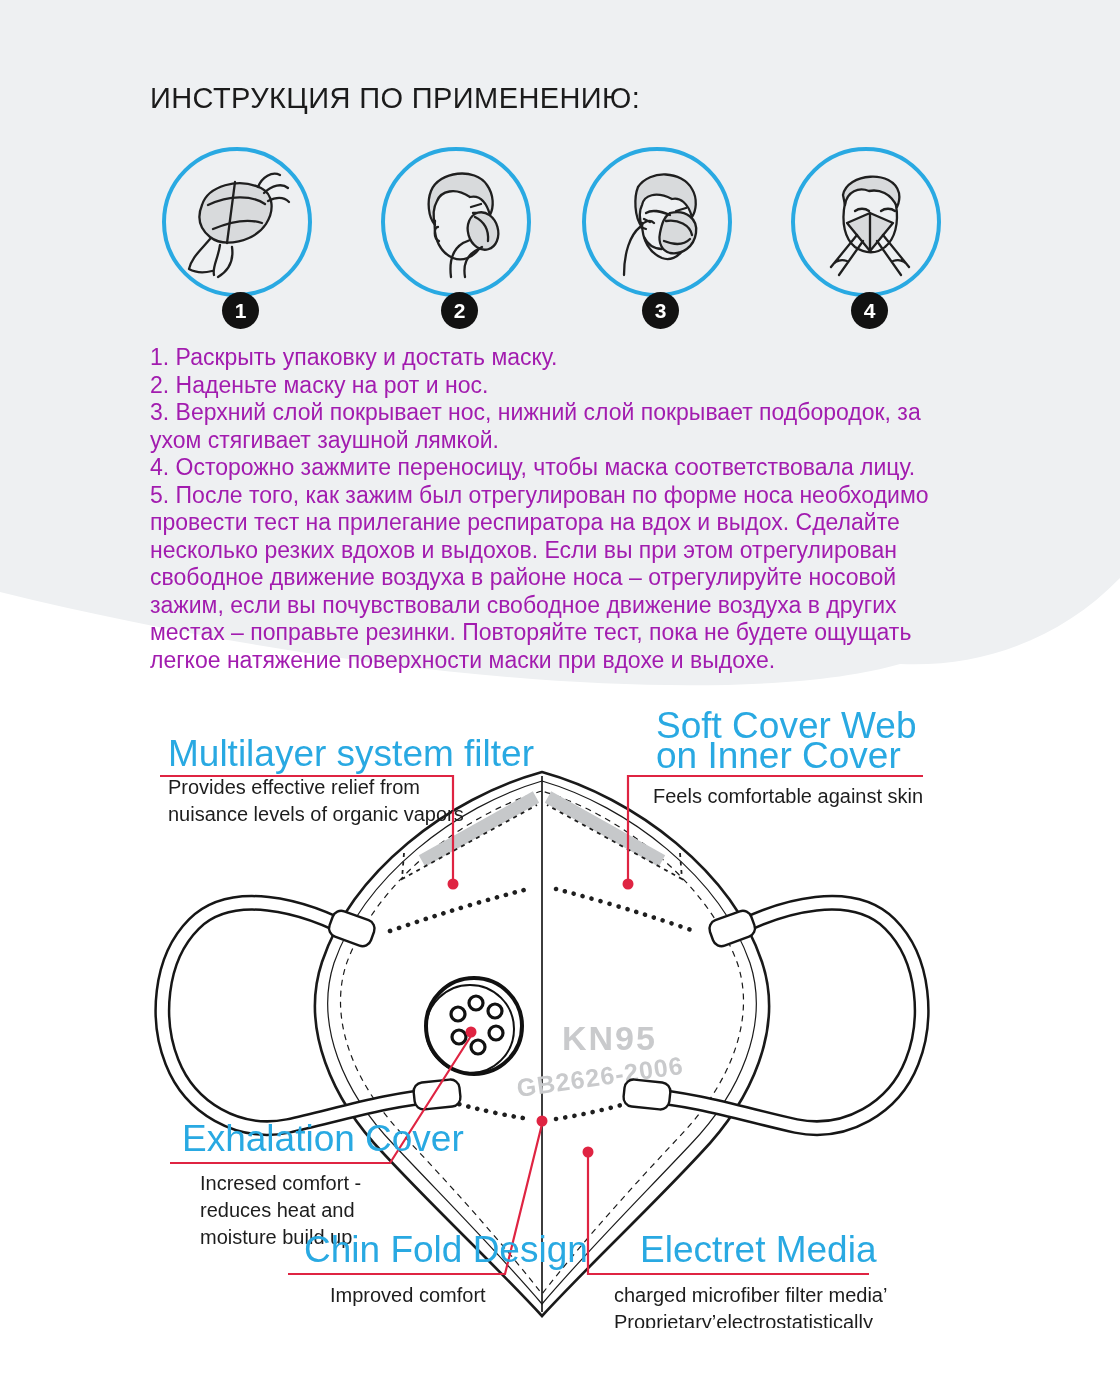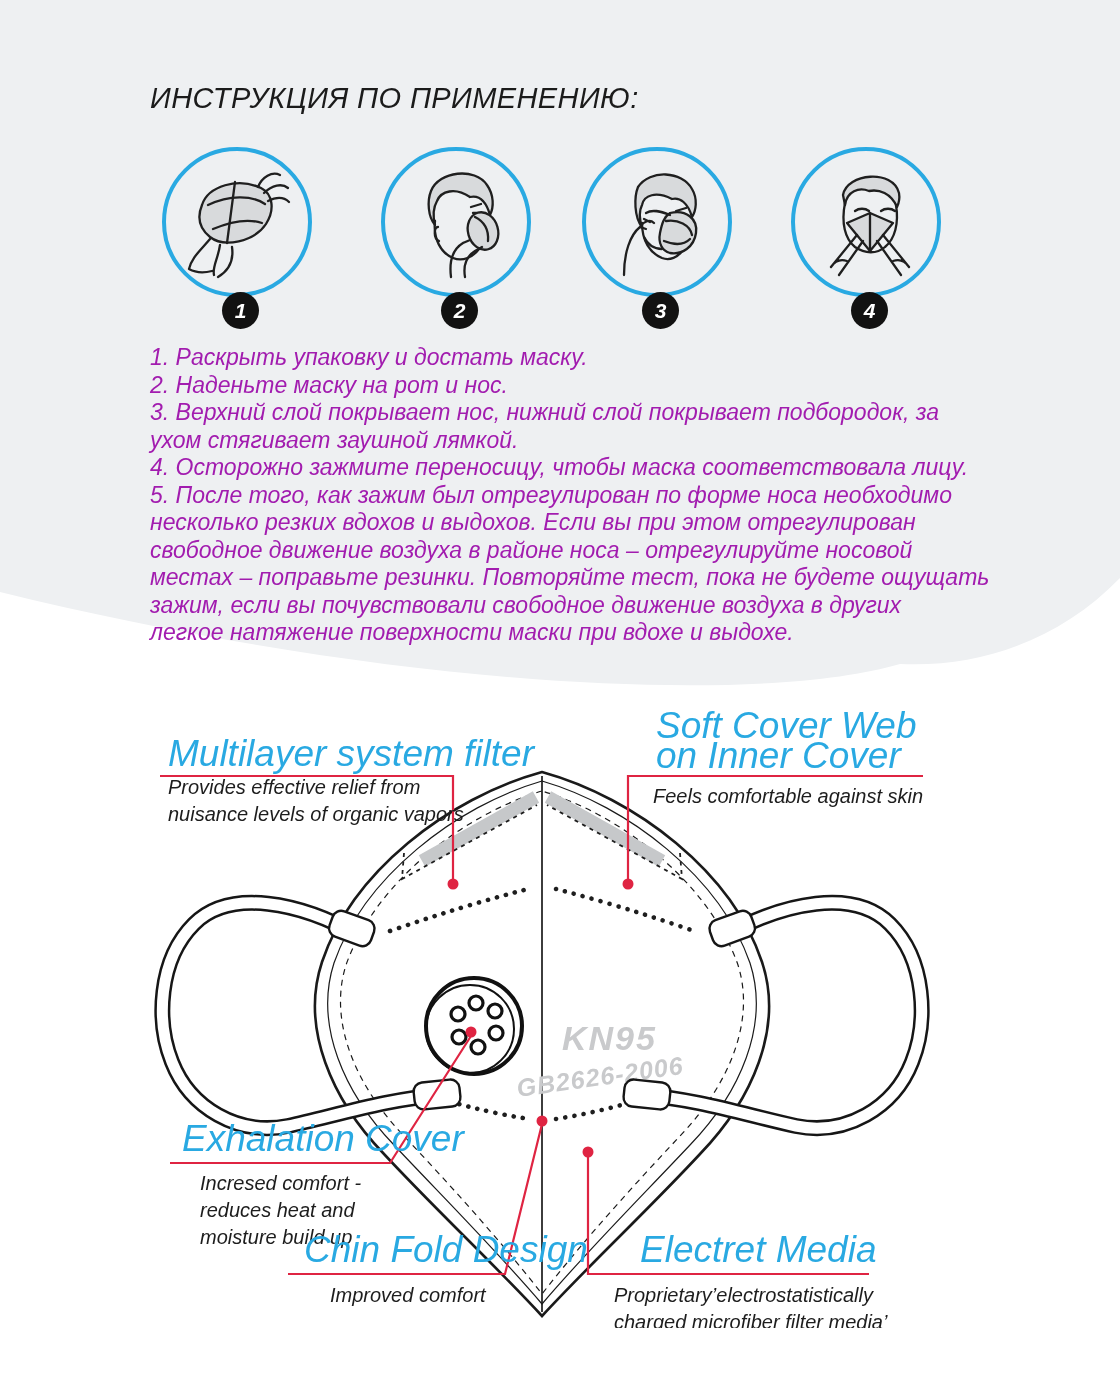--- a/index.html
+++ b/index.html
@@ -1,18 +1,18 @@
 <!DOCTYPE html>
 <html><head>
 <meta charset="utf-8">
 <style>
   html,body{margin:0;padding:0;}
   .page{
     position:relative; width:1120px; height:1328px; background:#ffffff;
-    overflow:hidden; font-family:"Liberation Sans", sans-serif; color:#1d1d1f;font-style:italic;
+    overflow:hidden; font-family:"Liberation Sans", sans-serif; color:#1d1d1f;
   }
   .bg-svg, .diagram-svg{position:absolute; left:0; top:0;}
   .page-title{
     position:absolute; left:150px; top:82px; font-size:29px; letter-spacing:.4px;
     color:#1b1b1b; white-space:nowrap;
   }
   .step{
     position:absolute; top:147px; width:150px; height:150px; box-sizing:border-box;
     border:4px solid #29a9e2; border-radius:50%;
   }
@@ -102,24 +102,25 @@
     <div class="badge">4</div>
   </div>
 
   <div class="instructions">
     <div>1. Раскрыть упаковку и достать маску.</div>
     <div>2. Наденьте маску на рот и нос.</div>
     <div>3. Верхний слой покрывает нос, нижний слой покрывает подбородок, за</div>
     <div>ухом стягивает заушной лямкой.</div>
     <div>4. Осторожно зажмите переносицу, чтобы маска соответствовала лицу.</div>
     <div>5. После того, как зажим был отрегулирован по форме носа необходимо</div>
+    <div>провести тест на прилегание респиратора на вдох и выдох. Сделайте</div>
     <div>несколько резких вдохов и выдохов. Если вы при этом отрегулирован</div>
     <div>свободное движение воздуха в районе носа – отрегулируйте носовой</div>
+    <div>зажим, если вы почувствовали свободное движение воздуха в других</div>
     <div>местах – поправьте резинки. Повторяйте тест, пока не будете ощущать</div>
-    <div>зажим, если вы почувствовали свободное движение воздуха в других</div>
     <div>легкое натяжение поверхности маски при вдохе и выдохе.</div>
   </div>
 
   <svg class="diagram-svg" width="1120" height="1400" viewBox="0 0 1120 1400">
 
     <g>
       <path d="M542,772 C448,798 352,872 322,962 C300,1028 332,1100 384,1154 C434,1208 494,1264 542,1316 C590,1264 650,1208 700,1154 C752,1100 784,1028 762,962 C732,872 636,798 542,772 Z" fill="#ffffff" stroke="#1a1a1a" stroke-width="2.6"></path>
       <path d="M542,781 C456,806 364,877 334,963 C314,1025 344,1093 394,1145 C442,1196 498,1252 542,1304 C586,1252 642,1196 690,1145 C740,1093 770,1025 750,963 C720,877 628,806 542,781 Z" fill="none" stroke="#1a1a1a" stroke-width="1.2"></path>
       <path d="M542,791 C462,815 375,883 346,965 C328,1022 356,1086 404,1136 C450,1185 500,1240 542,1294 C584,1240 634,1185 680,1136 C728,1086 756,1022 738,965 C709,883 622,815 542,791 Z" fill="none" stroke="#1a1a1a" stroke-width="1.2" stroke-dasharray="6 5"></path>
     </g>
@@ -199,17 +200,17 @@
     <div>Incresed comfort -</div>
     <div>reduces heat and</div>
     <div>moisture build up</div>
   </div>
 
   <div class="lbl-blue" style="left:304px; top:1235px">Chin Fold Design</div>
   <div class="lbl-desc" style="left:330px; top:1282px">Improved comfort</div>
 
   <div class="lbl-blue" style="left:640px; top:1235px">Electret Media</div>
   <div class="lbl-desc" style="left:614px; top:1282px">
+    <div>charged microfiber filter media’</div>
     <div>Proprietary’electrostatistically</div>
-    <div>charged microfiber filter media’</div>
   </div>
 
 </div>
 
 </body></html>

